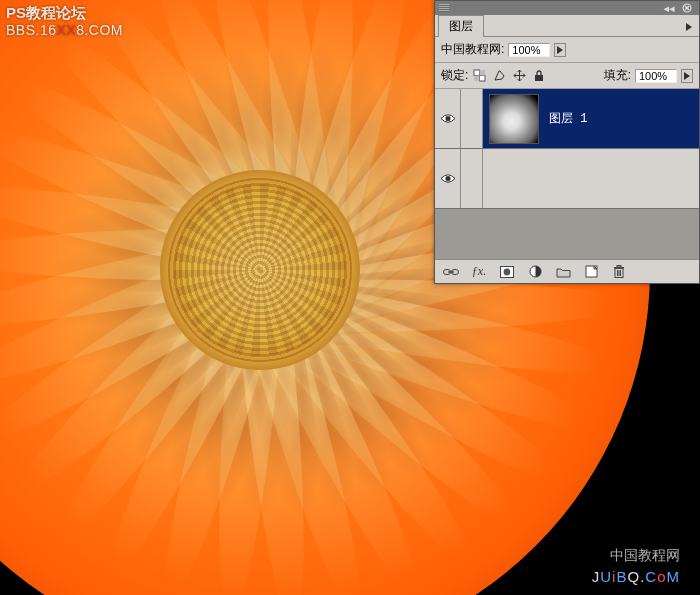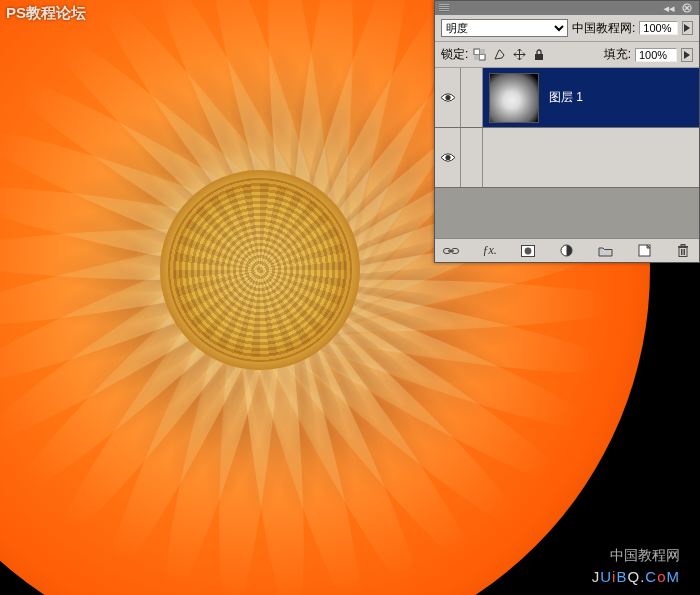--- a/index.html
+++ b/index.html
@@ -268,36 +268,36 @@
     background: radial-gradient(circle at 45% 55%,
        #ffe28a 0%, #ff9a2a 28%, #ff5c00 60%, #000 90%);
   }
   .thumb.color::before {
     content:"";
     position:absolute; inset:0;
     background: repeating-conic-gradient(from 0deg at 45% 55%,
       rgba(120,40,0,0.4) 0deg 11deg, rgba(255,200,120,0.3) 11deg 22deg);
     mix-blend-mode: overlay; opacity:0.45;
   }
-  .layer-name { font-size: 12px; }
+  .layer-name { font-size: 12px; font-family: Liberation Mono, monospace; }
   .layer-name.italic { font-style: italic; font-family: SimSun, serif; }
   .lock-badge {
     margin-left: auto; margin-right: 6px;
     width: 14px; height: 14px;
     display: flex; align-items: center; justify-content: center;
   }
   .empty-area {
     height: 50px;
     background: #9c9a94;
   }
 
   
   .panel-footer {
     height: 24px;
-    display: flex; align-items: center; justify-content: space-between;
+    display: flex; align-items: center; justify-content: flex-start;
     gap: 12px;
     padding: 0 8px;
     border-top: 1px solid #888;
     background: #d6d3ce;
   }
   .foot-icon {
     width: 16px; height: 16px;
     display: flex; align-items: center; justify-content: center;
   }
   svg { display: block; }
@@ -381,45 +381,51 @@
         <div class="highlight-petal" style="transform: rotate(333.235deg) translate(-26px, -10px);"></div>
         <div class="petal" style="transform: rotate(338.824deg) translate(-30px, -10px);"></div>
         <div class="highlight-petal" style="transform: rotate(343.824deg) translate(-26px, -10px);"></div>
         <div class="petal" style="transform: rotate(349.412deg) translate(-30px, -10px);"></div>
         <div class="highlight-petal" style="transform: rotate(354.412deg) translate(-26px, -10px);"></div>
       </div>
     <div class="flower-core"></div>
   </div>
 
   <div class="wm1">PS教程论坛</div>
+  <div class="wm2">
+    <span>BBS.16</span><span class="red">XX</span><span>8.COM</span>
+  </div>
   <div class="wm3">中国教程网</div>
   <div class="wm4">
     <span>J</span><span class="blue">U</span><span class="red">i</span><span class="blue">B</span><span>Q.</span><span class="blue">C</span><span class="red">o</span><span class="blue">M</span>
   </div>
 </div>
 
 <div class="panel">
 
   <div class="panel-titlebar">
     <div class="grip"></div>
     <div class="panel-min">◂◂</div>
     <div class="panel-close">
       <svg viewBox="0 0 10 10">
           <circle cx="5" cy="5" r="4" fill="none" stroke="#ddd" stroke-width="1.2"></circle>
           <line x1="3" y1="3" x2="7" y2="7" stroke="#ddd" stroke-width="1.2"></line>
           <line x1="7" y1="3" x2="3" y2="7" stroke="#ddd" stroke-width="1.2"></line>
         </svg>
     </div>
   </div>
 
+  <div class="panel-tabs">
+    <div class="tab active">图层</div>
+    <div class="tabs-menu">
+      <div class="triangle-right"></div>
+    </div>
+  </div>
 
   <div class="panel-row">
-    <select class="blend">
-      <option>明度</option>
-    </select>
     <span class="label">中国教程网:</span>
     <div class="numbox">
       <span>100%</span>
     </div>
     <div class="arrow">
       <div class="triangle-right"></div>
     </div>
   </div>
 
   <div class="panel-row">

